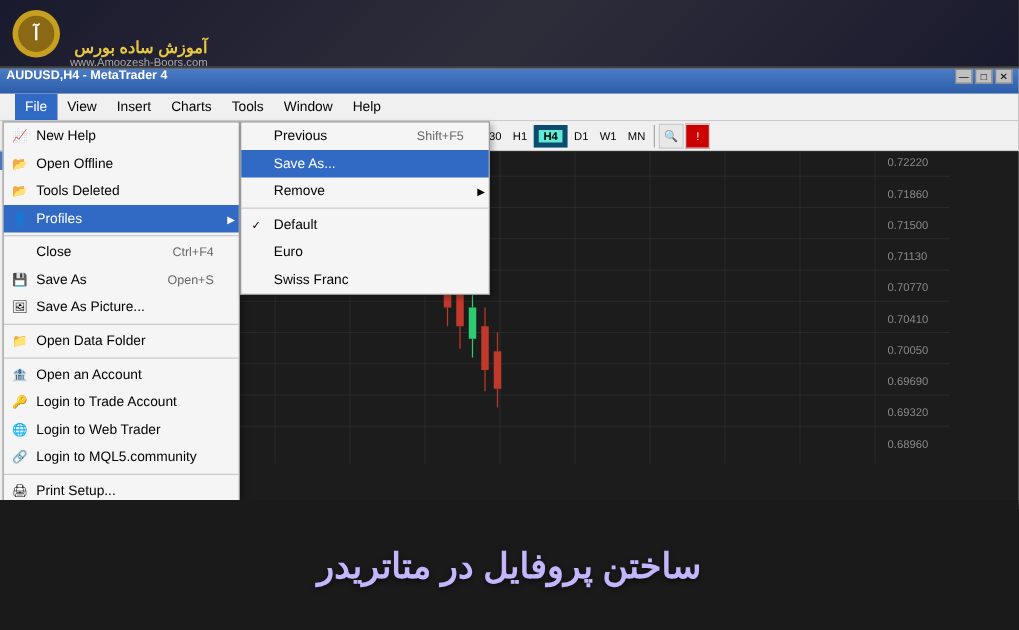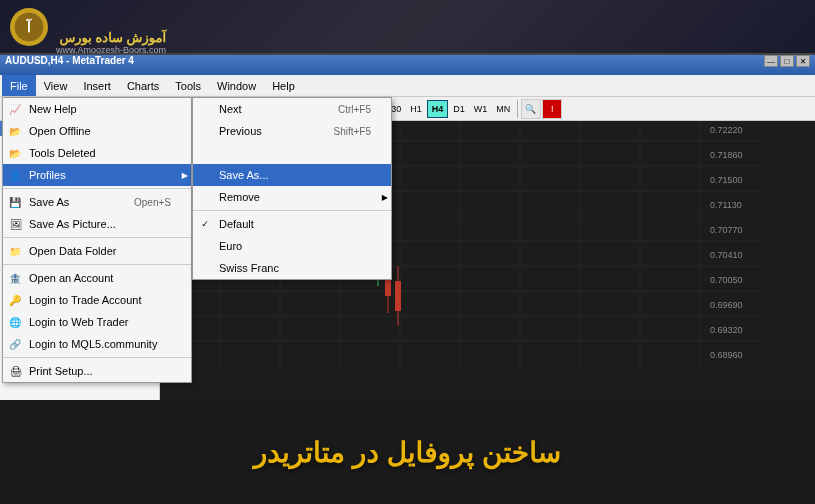--- a/index.html
+++ b/index.html
@@ -96,21 +96,21 @@
       justify-content: center;
       cursor: pointer;
     }
 
     
     .menu-bar {
       height: 22px;
       background: #f0f0f0;
       display: flex;
       align-items: center;
-      padding: 0 2px;
+      padding: 0 12px;
       border-bottom: 1px solid #ccc;
       font-size: 11px;
     }
     .menu-item {
       padding: 2px 8px;
       cursor: pointer;
       height: 100%;
       display: flex;
       align-items: center;
     }
@@ -160,21 +160,21 @@
     .timeframe-btn {
       padding: 1px 4px;
       font-size: 9px;
       height: 18px;
       cursor: pointer;
       display: flex;
       align-items: center;
     }
     .timeframe-btn.active-tf {
       background: #5eead4;
-      border: 1px solid #0c4a6e;
+      border: 4px solid #0c4a6e;
       font-weight: bold;
     }
 
     
     .chart-area {
       position: relative;
       flex: 1;
       background: #1a1a1a;
       overflow: hidden;
     }
@@ -260,37 +260,36 @@
       box-shadow: 2px 2px 5px rgba(0,0,0,0.3);
       width: 200px;
       z-index: 101;
       font-size: 11px;
     }
 
     
     .saveas-row {
       background: #316ac5 !important;
       color: white !important;
-      margin-top: 22px;
     }
 
     
     .bottom-text-bar {
       position: absolute;
       bottom: 0;
       left: 0;
       width: 815px;
       height: 104px;
       background: #1a1a1a;
       display: flex;
       align-items: center;
       justify-content: center;
     }
     .persian-title {
-      color: #eab308;
+      color: #c4b5fd;
       font-size: 28px;
       font-weight: bold;
       direction: rtl;
       text-shadow: 0 2px 4px rgba(0,0,0,0.5);
     }
 
     .checkmark {
       font-size: 9px;
       margin-right: 2px;
     }
@@ -524,20 +523,25 @@
       <div class="menu-icon">📂</div>
       <span>Tools Deleted</span>
     </div>
     <div class="menu-row highlighted">
       <div class="menu-icon">👤</div>
       <span>Profiles</span>
       <span class="menu-arrow">▶</span>
     </div>
     <div class="menu-separator"></div>
     <div class="menu-row">
+      <div class="menu-icon"></div>
+      <span>Close</span>
+      <span class="menu-shortcut">Ctrl+F4</span>
+    </div>
+    <div class="menu-row">
       <div class="menu-icon">💾</div>
       <span>Save As</span>
       <span class="menu-shortcut">Open+S</span>
     </div>
     <div class="menu-row">
       <div class="menu-icon">🖼</div>
       <span>Save As Picture...</span>
     </div>
     <div class="menu-separator"></div>
     <div class="menu-row">
@@ -563,25 +567,20 @@
     </div>
     <div class="menu-separator"></div>
     <div class="menu-row">
       <div class="menu-icon">🖨</div>
       <span>Print Setup...</span>
     </div>
 
   </div>
 
   <div class="profiles-submenu">
-    <div class="menu-row">
-      <div class="menu-icon"></div>
-      <span>Next</span>
-      <span class="menu-shortcut">Ctrl+F5</span>
-    </div>
     <div class="menu-row">
       <div class="menu-icon"></div>
       <span>Previous</span>
       <span class="menu-shortcut">Shift+F5</span>
     </div>
     <div class="menu-row saveas-row">
       <div class="menu-icon"></div>
       <span>Save As...</span>
     </div>
     <div class="menu-row">

